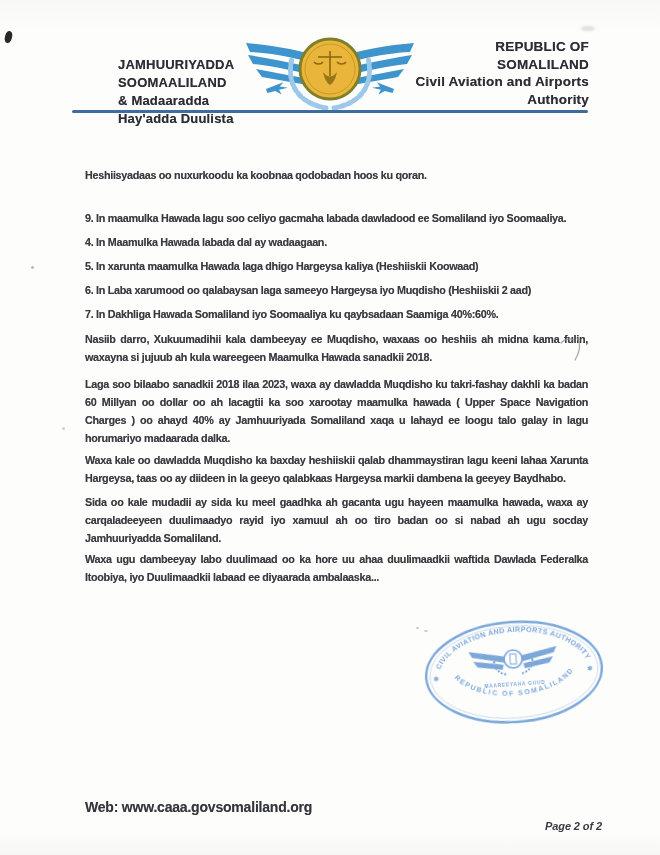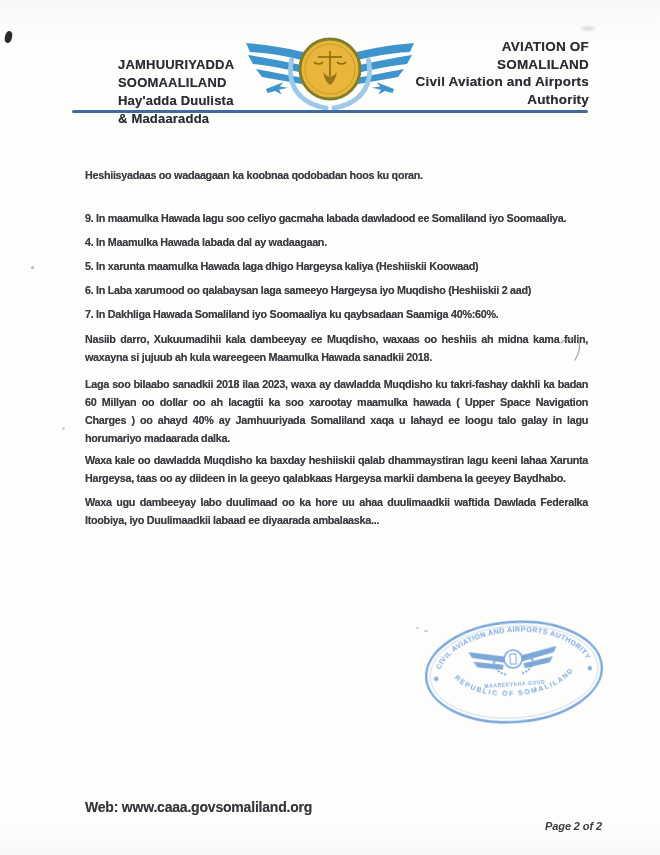--- a/index.html
+++ b/index.html
@@ -63,22 +63,22 @@
   .hand-mark{position:absolute;left:558px;top:334px;width:34px;height:34px;opacity:.75;}
 </style>
 </head>
 <body>
 
 <div class="page">
 
   <div class="hdr-left">
     <div>JAMHUURIYADDA</div>
     <div>SOOMAALILAND</div>
+    <div>&amp; Madaaradda</div>
     <div>Hay'adda Duulista</div>
-    <div>&amp; Madaaradda</div>
   </div>
 
   <div class="logo-wrap">
     <svg width="180" height="92" viewBox="0 0 180 92">
 
       <g fill="#3e94cc">
         <path d="M96 34 C120 26 148 21 174 19 L170 28 C146 29 118 35 98 42 Z"></path>
         <path d="M99 45 C124 40 152 34 172 31 L167 40 C146 42 120 48 101 53 Z"></path>
         <path d="M102 56 C124 53 148 48 164 45 L158 53 C140 56 118 60 104 63 Z"></path>
         <g transform="translate(180,0) scale(-1,1)">
@@ -102,43 +102,44 @@
         <line x1="90" y1="27" x2="90" y2="52"></line>
         <line x1="78" y1="33" x2="102" y2="33"></line>
         <path d="M74 38 a5 3.5 0 0 0 9 0"></path>
         <path d="M97 38 a5 3.5 0 0 0 9 0"></path>
       </g>
       <path d="M83 48 q7 9 14 0 q-2 10 -7 13 q-5 -3 -7 -13 z" fill="#8a6a12" opacity=".85"></path>
     </svg>
   </div>
 
   <div class="hdr-right">
-    <div>AVIATION OF</div>
+    <div>REPUBLIC OF</div>
     <div>SOMALILAND</div>
     <div>Civil Aviation and Airports</div>
     <div>Authority</div>
   </div>
 
   <div class="divider"></div>
 
   <div class="doc-body">
-    <div class="intro">Heshiisyadaas oo wadaagaan ka koobnaa qodobadan hoos ku qoran.</div>
+    <div class="intro">Heshiisyadaas oo nuxurkoodu ka koobnaa qodobadan hoos ku qoran.</div>
 
     <div class="num-list">
       <div class="list-item">9. In maamulka Hawada lagu soo celiyo gacmaha labada dawladood ee Somaliland iyo Soomaaliya.</div>
       <div class="list-item">4. In Maamulka Hawada labada dal ay wadaagaan.</div>
       <div class="list-item">5. In xarunta maamulka Hawada laga dhigo Hargeysa kaliya (Heshiiskii Koowaad)</div>
       <div class="list-item">6. In Laba xarumood oo qalabaysan laga sameeyo Hargeysa iyo Muqdisho (Heshiiskii 2 aad)</div>
       <div class="list-item">7. In Dakhliga Hawada Somaliland iyo Soomaaliya ku qaybsadaan Saamiga 40%:60%.</div>
     </div>
 
     <div class="paras">
       <p class="p0">Nasiib darro, Xukuumadihii kala dambeeyay ee Muqdisho, waxaas oo heshiis ah midna kama fulin, waxayna si jujuub ah kula wareegeen Maamulka Hawada sanadkii 2018.</p>
       <p class="p1">Laga soo bilaabo sanadkii 2018 ilaa 2023, waxa ay dawladda Muqdisho ku takri-fashay dakhli ka badan 60 Millyan oo dollar oo ah lacagtii ka soo xarootay maamulka hawada ( Upper Space Navigation Charges ) oo ahayd 40% ay Jamhuuriyada Somaliland xaqa u lahayd ee loogu talo galay in lagu horumariyo madaarada dalka.</p>
       <p class="p2">Waxa kale oo dawladda Muqdisho ka baxday heshiiskii qalab dhammaystiran lagu keeni lahaa Xarunta Hargeysa, taas oo ay diideen in la geeyo qalabkaas Hargeysa markii dambena la geeyey Baydhabo.</p>
+      <p class="p3">Sida oo kale mudadii ay sida ku meel gaadhka ah gacanta ugu hayeen maamulka hawada, waxa ay carqaladeeyeen duulimaadyo rayid iyo xamuul ah oo tiro badan oo si nabad ah ugu socday Jamhuuriyadda Somaliland.</p>
       <p class="p4">Waxa ugu dambeeyay labo duulimaad oo ka hore uu ahaa duulimaadkii waftida Dawlada Federalka Itoobiya, iyo Duulimaadkii labaad ee diyaarada ambalaaska...</p>
     </div>
   </div>
 
   <div class="hand-mark">
     <svg width="34" height="34" viewBox="0 0 34 34">
       <path d="M3 9 Q9 3 16 6" stroke="#8f8f8f" stroke-width="1.3" fill="none" stroke-linecap="round"></path>
       <path d="M19 4 Q25 12 17 26" stroke="#8f8f8f" stroke-width="1.3" fill="none" stroke-linecap="round"></path>
     </svg>
   </div>

